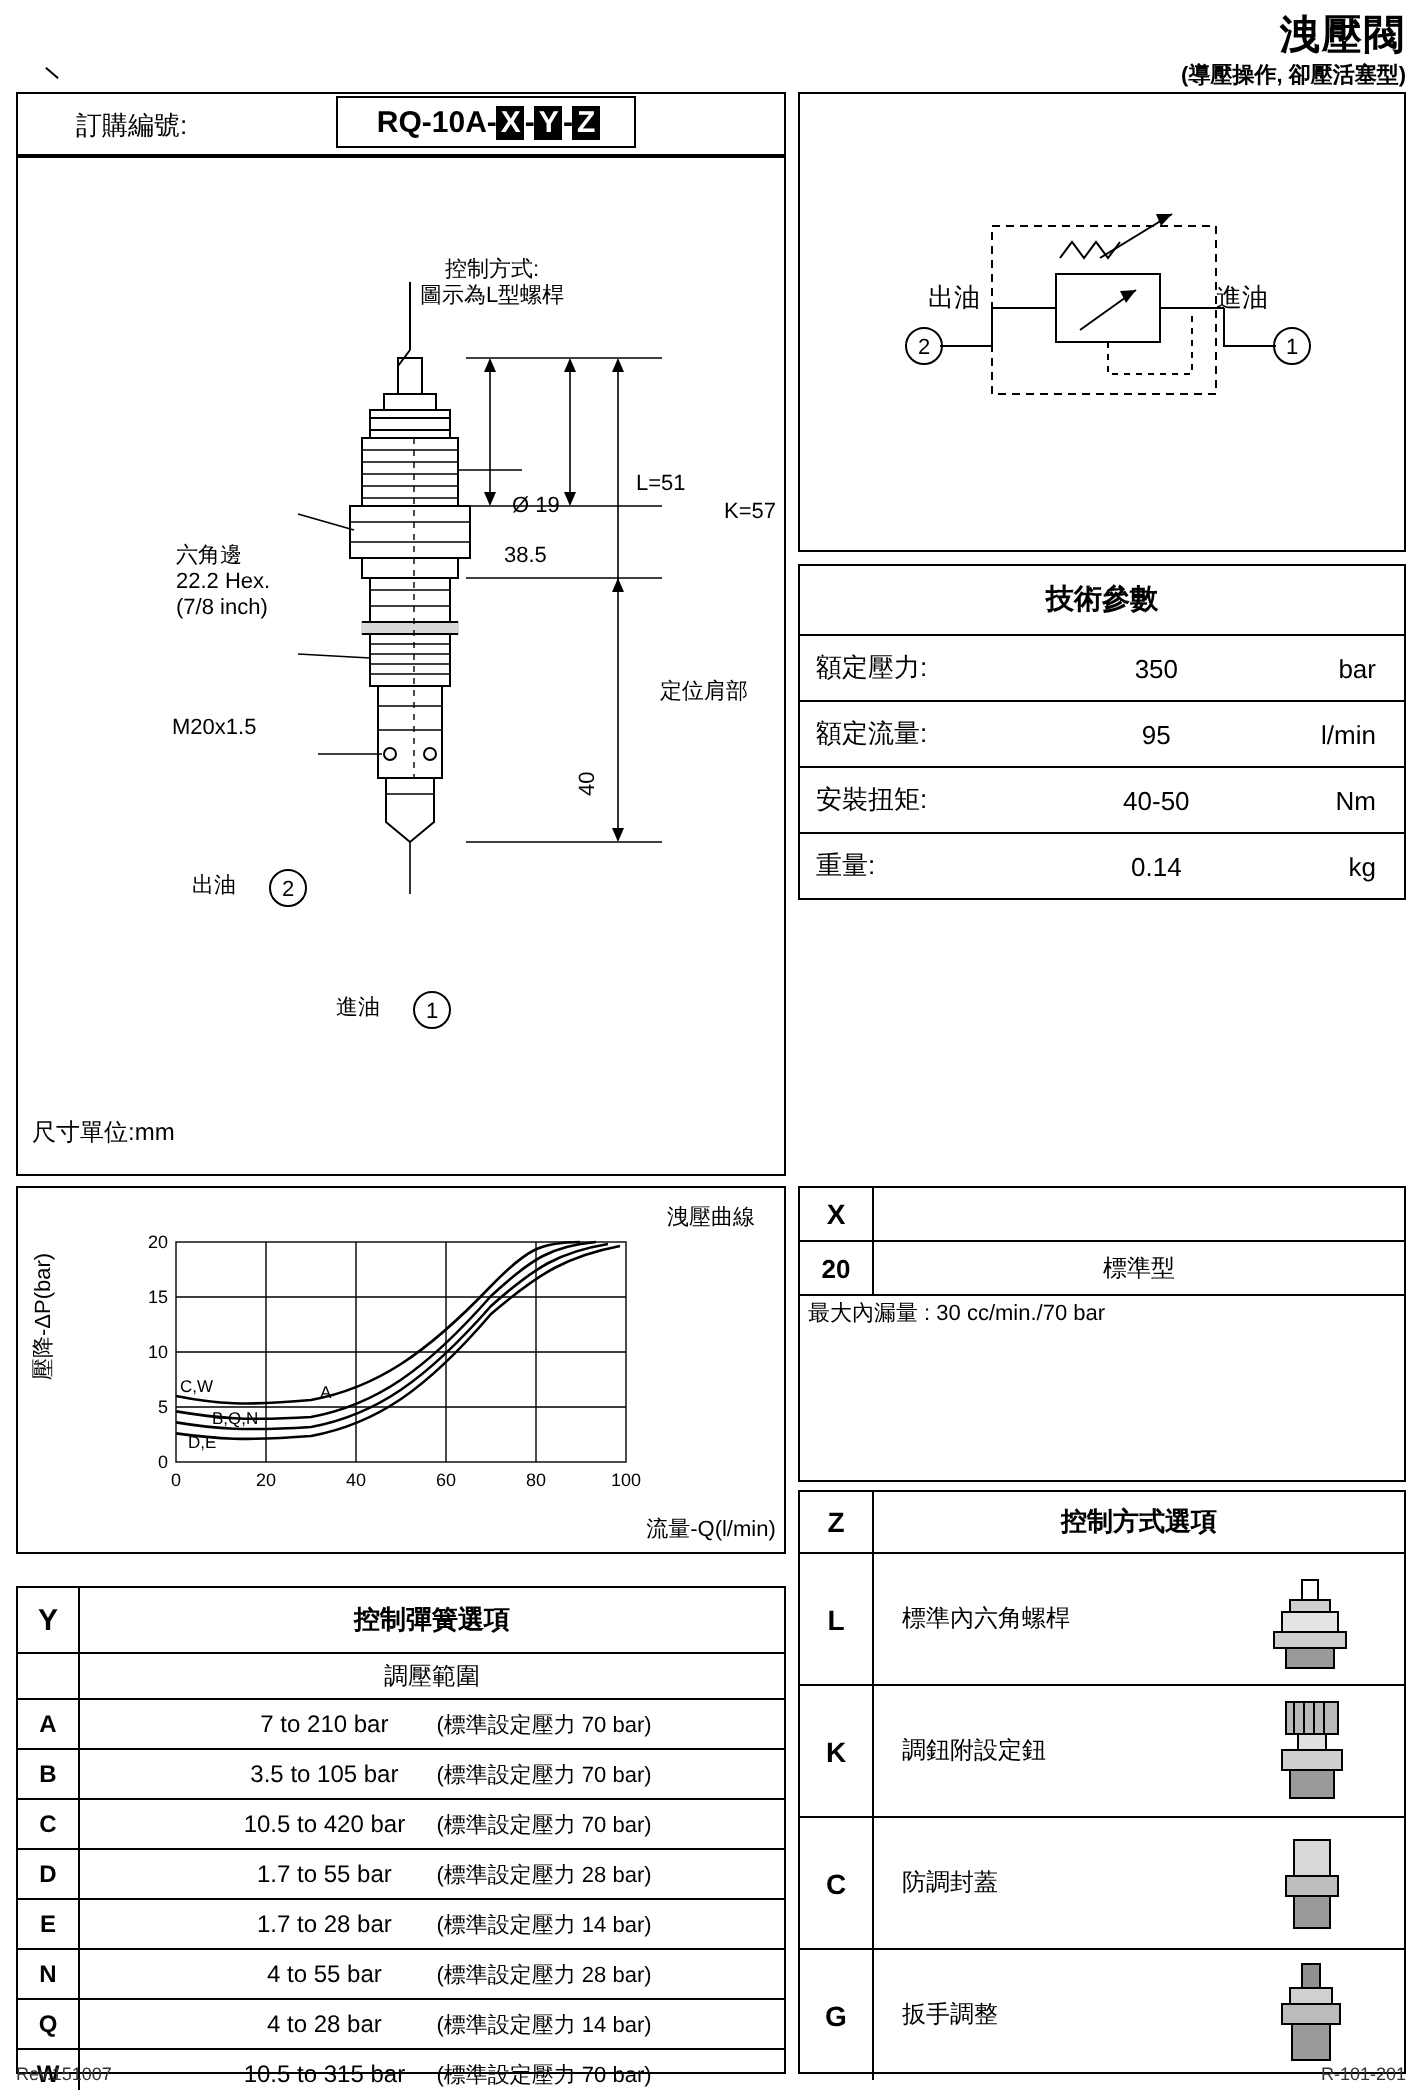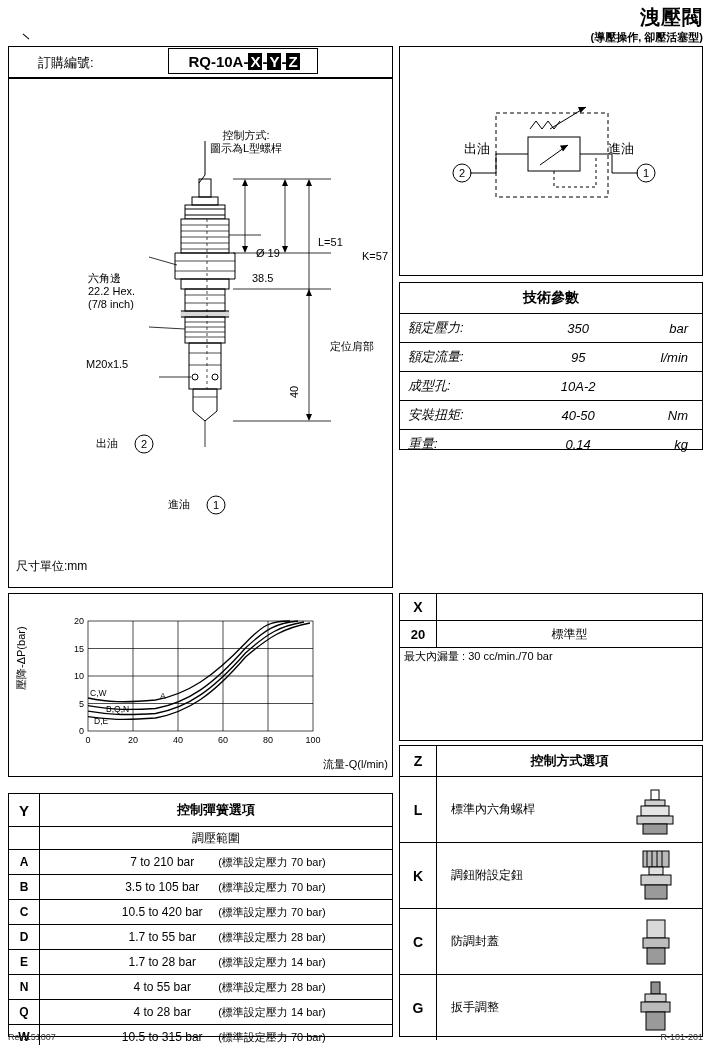--- a/index.html
+++ b/index.html
@@ -25,21 +25,21 @@
   .lblc{position:absolute;font-size:11px;line-height:13px;text-align:center;}
   svg{display:block;}
 
   
   #sym-box{left:399px;top:46px;width:304px;height:230px;}
 
   
   #spec-box{left:399px;top:282px;width:304px;height:168px;}
   #spec-box table{border-collapse:collapse;width:100%;height:100%;font-size:13px;}
   #spec-box th{border-bottom:1px solid #000;font-size:14px;font-weight:bold;height:28px;}
-  #spec-box td{border-bottom:1px solid #000;height:28px;padding:0 8px;font-style:italic;}
+  #spec-box td{border-bottom:1px solid #000;height:28px;padding:0 8px;}
   #spec-box tr:last-child td{border-bottom:none;}
   .sp-name{width:42%;text-align:left;}
   .sp-val{width:34%;text-align:center;}
   .sp-unit{width:24%;text-align:right;padding-right:14px !important;}
 
   
   #curve-box{left:8px;top:593px;width:385px;height:184px;}
   #curve-title{position:absolute;left:0;right:0;top:601px;text-align:center;font-size:11px;}
   #curve-xlabel{position:absolute;left:0;right:0;top:757px;text-align:center;font-size:11px;}
   #curve-ylabel{position:absolute;left:14px;top:690px;font-size:11px;transform:rotate(-90deg);transform-origin:left top;white-space:nowrap;}
@@ -247,39 +247,35 @@
         <td class="sp-name">額定壓力:</td>
         <td class="sp-val">350</td>
         <td class="sp-unit">bar</td>
       </tr>
       <tr>
         <td class="sp-name">額定流量:</td>
         <td class="sp-val">95</td>
         <td class="sp-unit">l/min</td>
       </tr>
       <tr>
-        <td class="sp-name">成型孔:</td>
-        <td class="sp-val">10A-2</td>
-        <td class="sp-unit"></td>
-      </tr>
-      <tr>
         <td class="sp-name">安裝扭矩:</td>
         <td class="sp-val">40-50</td>
         <td class="sp-unit">Nm</td>
       </tr>
       <tr>
         <td class="sp-name">重量:</td>
         <td class="sp-val">0.14</td>
         <td class="sp-unit">kg</td>
       </tr>
     </tbody>
       </table>
   </div>
 
   <div class="box" id="curve-box"></div>
+  <div id="curve-title">洩壓曲線</div>
   <div id="curve-xlabel">流量-Q(l/min)</div>
   <div id="curve-ylabel">壓降-ΔP(bar)</div>
   <svg style="position:absolute;left:8px;top:593px;" width="385" height="184" viewBox="0 0 385 184">
 
     <g stroke="#000" stroke-width="0.7" fill="none">
       <rect x="80" y="28" width="225" height="110"></rect>
       <path d="M125 28 V138 M170 28 V138 M215 28 V138 M260 28 V138"></path>
       <path d="M80 55.5 H305 M80 83 H305 M80 110.5 H305"></path>
     </g>
     <g font-size="9" font-family="Liberation Sans, sans-serif" text-anchor="end">

